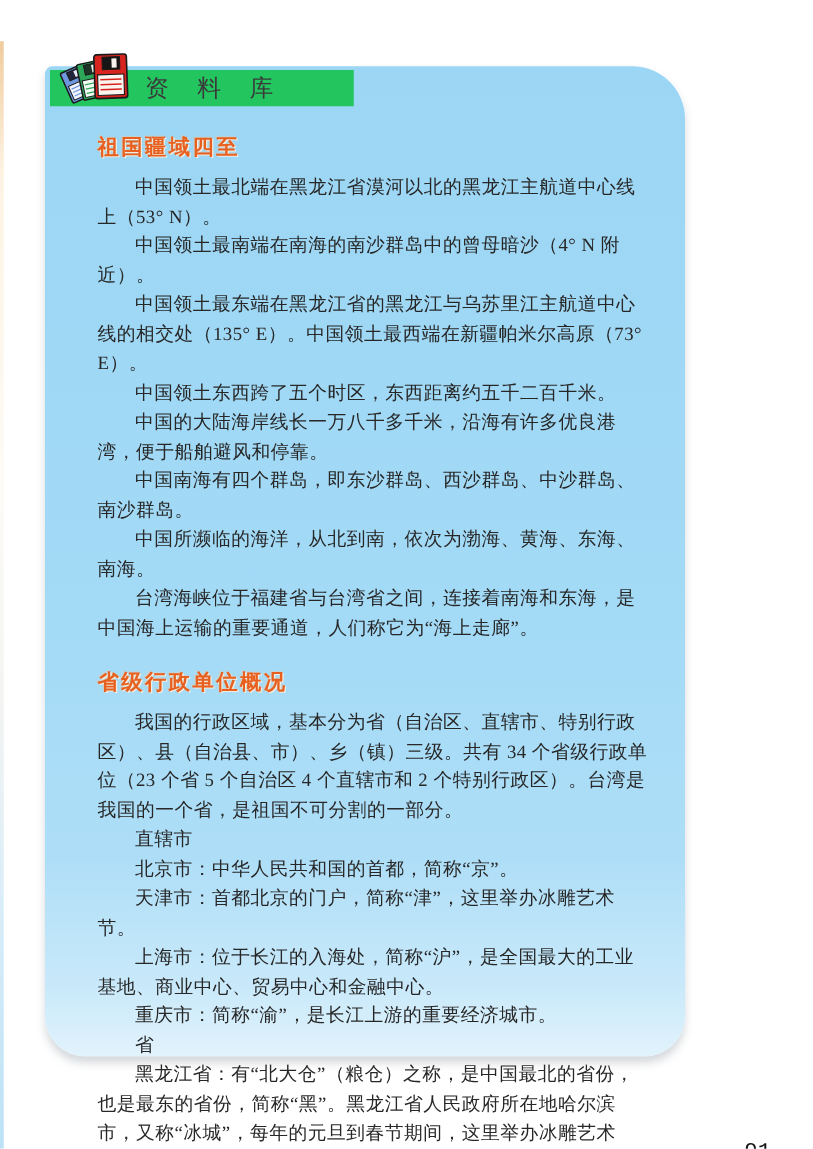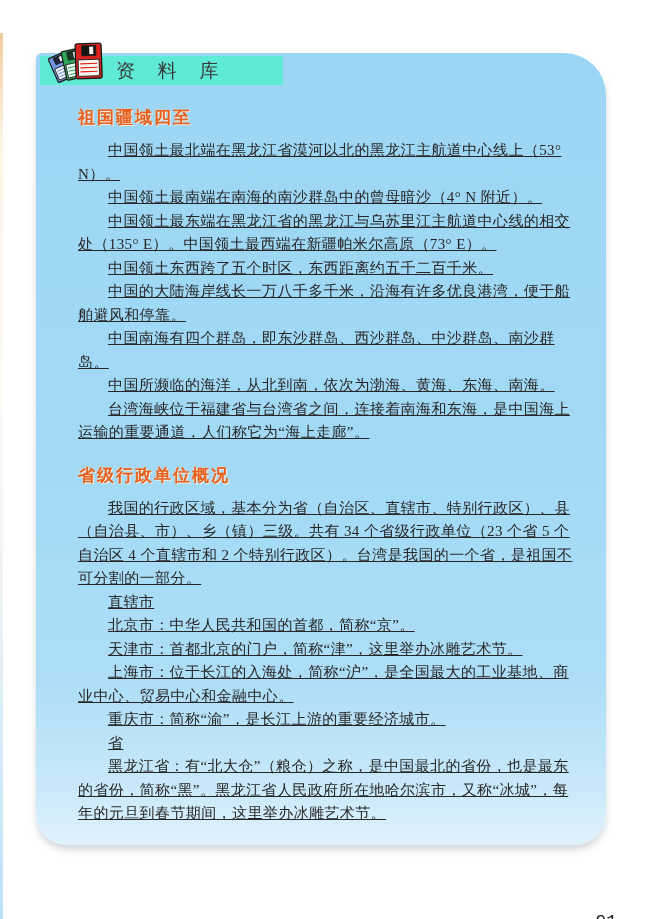--- a/index.html
+++ b/index.html
@@ -15,21 +15,21 @@
   .left-edge {
     position: absolute; left: 0; top: 33px; width: 3px; height: 886px;
     background: linear-gradient(180deg,
       #f0cc9e 0%, #fdf3e2 12%, #fdfbf6 40%, #f3f4f2 60%,
       #d9edf9 78%, #bce1f6 100%);
   }
 
   
   .content-box {
     position: absolute; left: 36px; top: 53px;
-    width: 570px; height: 792px;
+    width: 512px; height: 792px;
     background: linear-gradient(180deg,
       #9bd6f4 0%, #a3daf6 55%, #aedef7 80%,
       #c9e9fa 93%, #e2f3fc 100%);
     border-radius: 6px 42px 32px 32px;
     box-shadow: 0 5px 7px rgba(145,155,165,0.38);
   }
   .box-inner {
     padding: 54px 26px 0 42px;
     color: #272727;
   }
@@ -41,28 +41,27 @@
     letter-spacing: 2px;
     text-shadow: 1px 1px 0 rgba(255,240,220,0.85), -1px -1px 0 rgba(255,200,150,0.4);
   }
   .sec2 .sec-heading { margin-top: 20px; }
   .box-inner p {
     margin: 0;
     font-size: 15px;
     line-height: 23.5px;
     text-indent: 2em;
     letter-spacing: 0.4px;
-    text-decoration: underline;
   }
 
   
   .banner {
     position: absolute; left: 40px; top: 56px;
     width: 243px; height: 29px;
-    background: #5eead4;
+    background: #22c55e;
     display: flex; align-items: center;
   }
   .banner-title {
     margin-left: 76px;
     font-size: 19px;
     letter-spacing: 9px;
     color: #3a3a3a;
     white-space: nowrap;
   }
 

